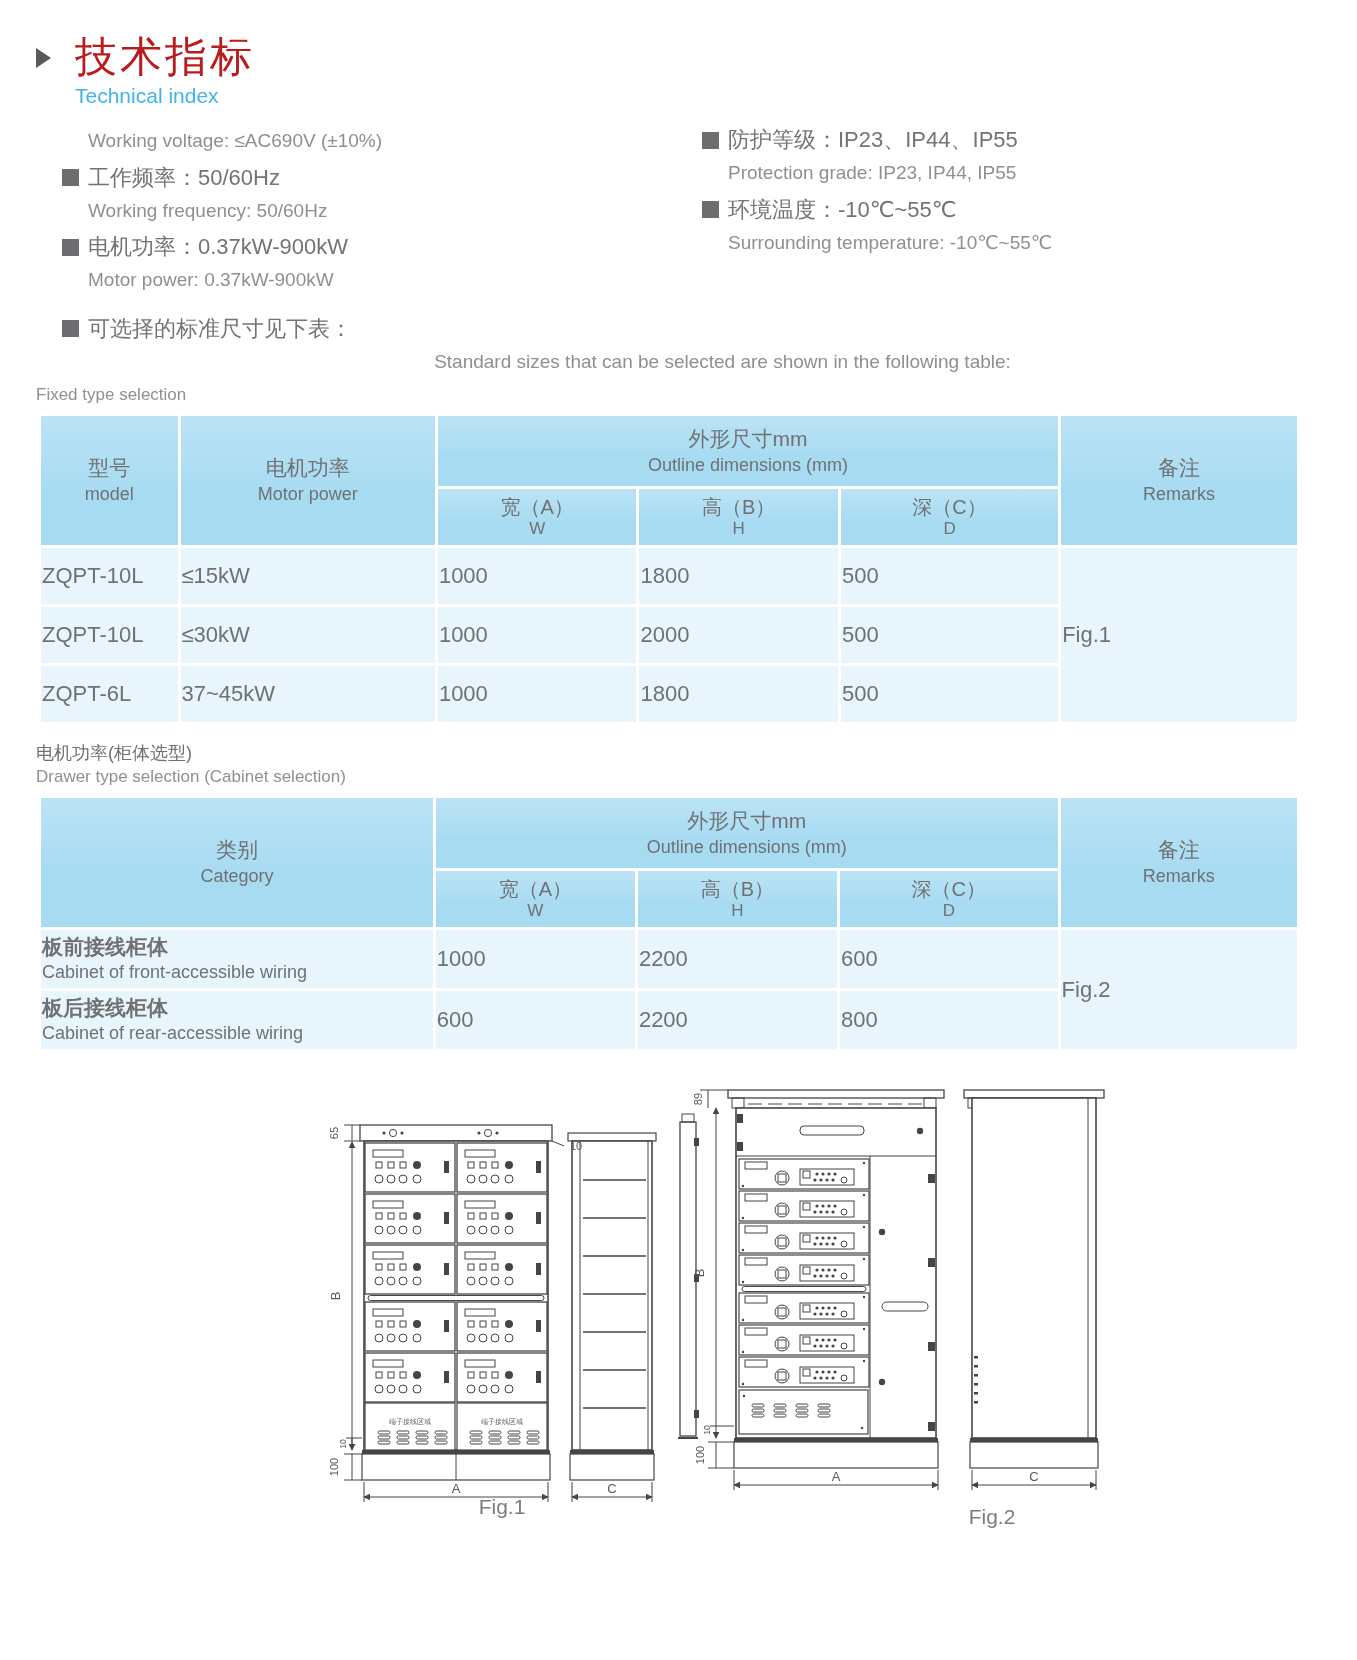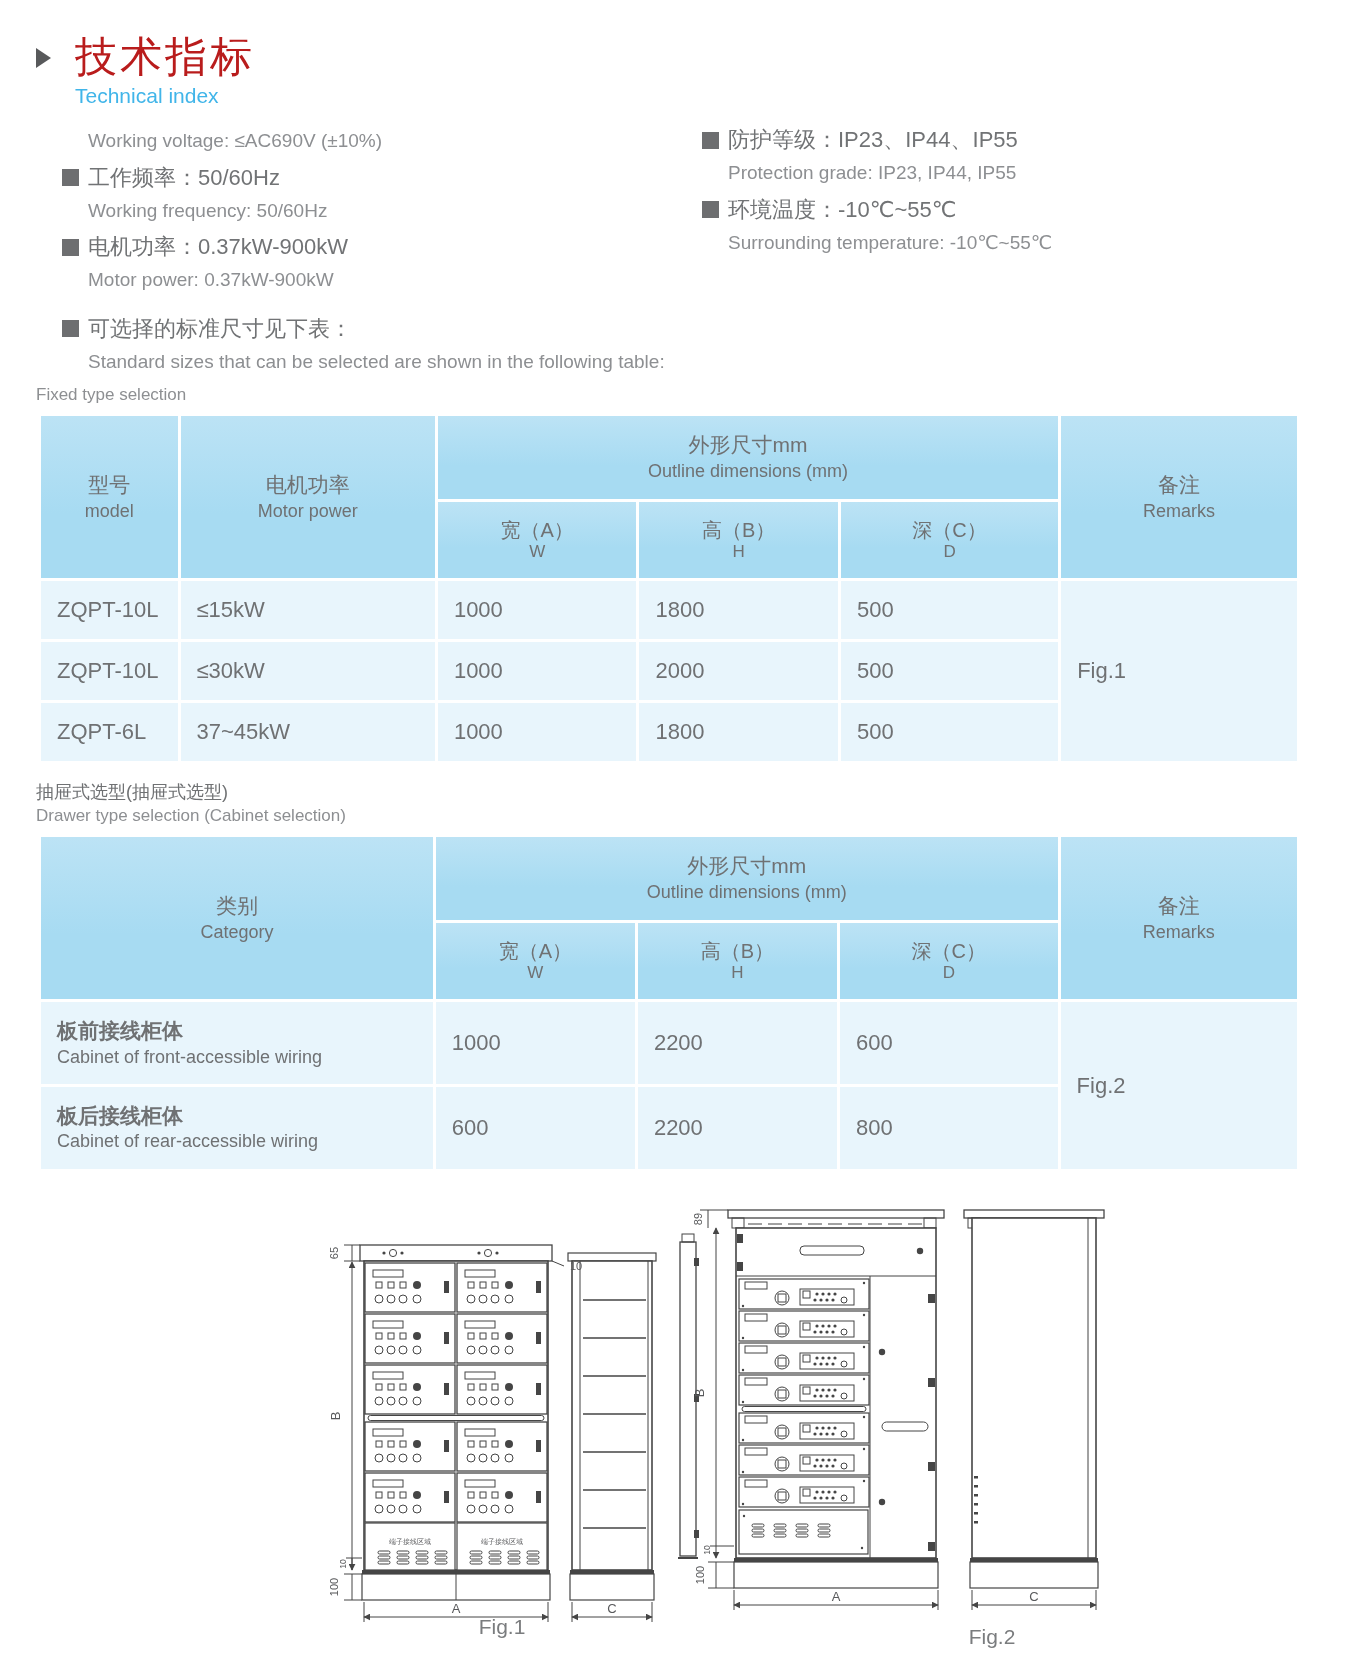--- a/index.html
+++ b/index.html
@@ -16,31 +16,31 @@
   .title-en{margin-top:4px;font-size:21px;color:#41b5e9;}
   
   .specs{margin:16px 0 0 62px;}
   .specs-row{display:flex;}
   .specs-col-left{width:640px;}
   .specs-col-right{flex:1;}
   .spec-item{margin-bottom:7px;}
   .spec-zh{font-size:22px;color:#717375;display:flex;align-items:center;line-height:1.45;}
   .bullet{display:inline-block;width:17px;height:17px;background:#6d6e70;margin-right:9px;flex:none;}
   .spec-en{font-size:19px;color:#8d8f92;margin:3px 0 0 26px;line-height:1.45;}
-  .table-intro{margin-top:12px;}
+  .table-intro{margin-top:12px;text-align:center;}
   
   .section-title{margin:10px 0 0 36px;}
   .section-title .st-zh{font-size:18px;color:#6f7173;}
   .section-title .st-en{font-size:17px;color:#8d8f92;margin-top:2px;}
   
   table.spec-table{
     width:1262px;margin:8px 0 0 38px;border-collapse:separate;border-spacing:3px;
     table-layout:fixed;
   }
-  .spec-table th,.spec-table td{padding:16px;vertical-align:middle;font-weight:normal;}
+  .spec-table th,.spec-table td{padding:1px;vertical-align:middle;font-weight:normal;}
   .spec-table thead th{background:linear-gradient(180deg,#bce3f5 0%,#a7dbf2 60%);color:#6f7173;}
   .spec-table tbody td{background:#e8f5fc;color:#6f7173;}
   .h-row1{height:70px;}
   .h-row2{height:56px;}
   .t1 tbody tr{height:56px;}
   .t2 tbody tr{height:58px;}
   .th-zh{font-size:21px;line-height:1.25;}
   .th-en{font-size:18px;line-height:1.25;margin-top:2px;}
   .sub-zh{font-size:20px;line-height:1.2;}
   .sub-en{font-size:17px;line-height:1.2;}
@@ -185,21 +185,21 @@
         <td class="cell-val">ZQPT-6L</td>
         <td class="cell-val">37~45kW</td>
         <td class="cell-val">1000</td>
         <td class="cell-val">1800</td>
         <td class="cell-val">500</td>
       </tr>
     </tbody>
   </table>
 
   <div class="section-title" style="margin-top:16px;">
-    <div class="st-zh">抽屉式选型(抽屉式选型)</div>
+    <div class="st-zh">电机功率(柜体选型)</div>
     <div class="st-en">Drawer type selection (Cabinet selection)</div>
   </div>
 
   <table class="spec-table t2">
     <colgroup>
       <col style="width:31.5%">
         <col style="width:16%">
       <col style="width:16%">
         <col style="width:17.5%">
         <col style="width:19%">

